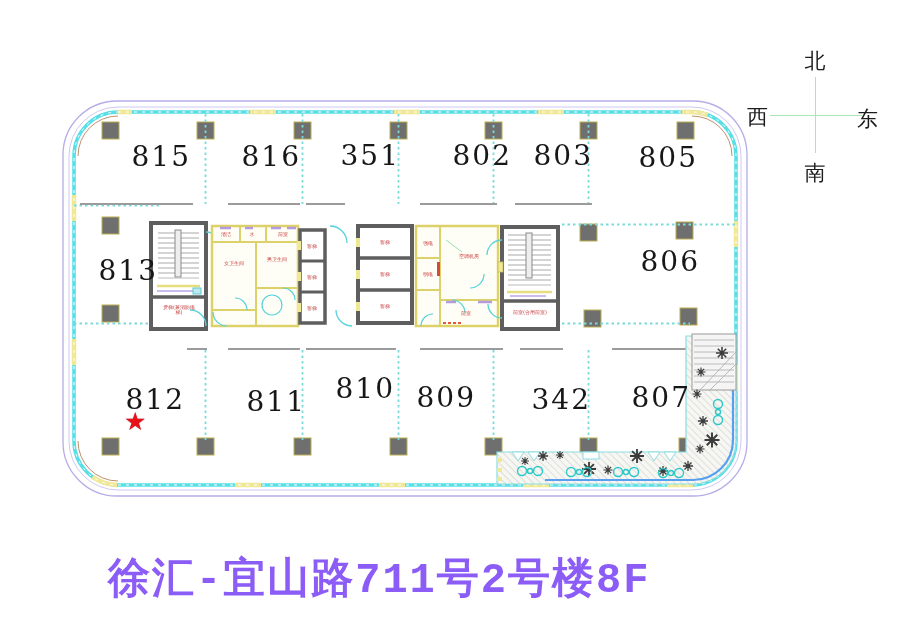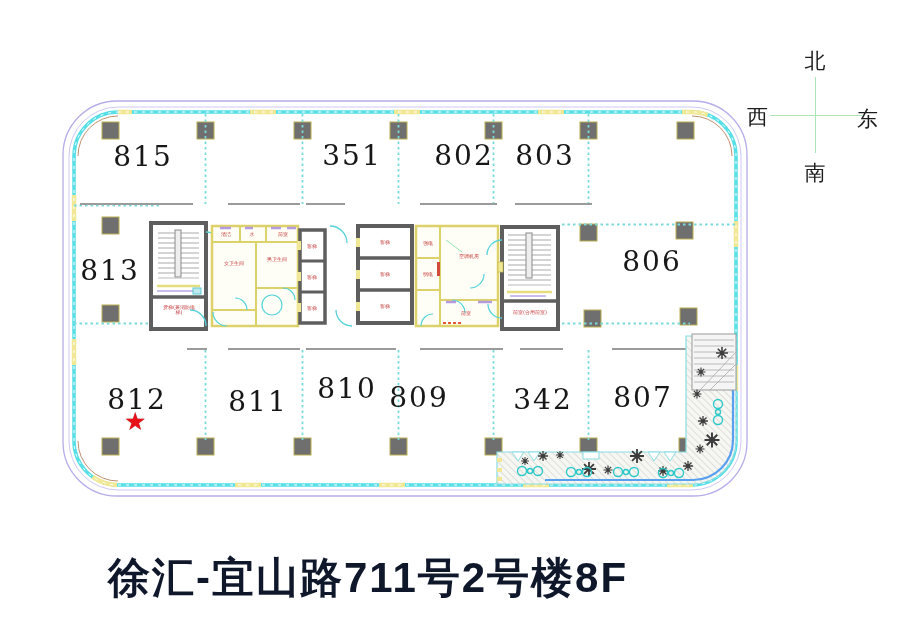--- a/index.html
+++ b/index.html
@@ -2,28 +2,28 @@
 <html><head>
 <meta charset="utf-8">
 <style>
   html,body{margin:0;padding:0;background:#fff;}
   body{width:900px;height:627px;position:relative;overflow:hidden;
        font-family:"DejaVu Serif", serif;}
   .stage{position:absolute;inset:0;}
   svg.plan{position:absolute;left:0;top:0;}
 
   
-  .room-label{position:absolute;width:96px;margin-left:-48px;text-align:center;
+  .room-label{position:absolute;width:96px;margin-left:-48px;text-align:right;
     font-size:28px;letter-spacing:2px;color:#171717;
     font-family:"DejaVu Serif", serif;line-height:1;}
   .p815{left:143px;top:143px}.p816{left:253px;top:143px}.p801{left:352px;top:142px}
   .p802{left:464px;top:142px}.p803{left:545px;top:142px}.p805{left:650px;top:144px}
   .p813{left:110px;top:257px}.p806{left:652px;top:248px}
   .p812{left:137px;top:386px}.p811{left:258px;top:388px}.p810{left:347px;top:375px}
-  .p809{left:419px;top:384px}.p808{left:543px;top:386px}.p807{left:643px;top:384px}
+  .p809{left:428px;top:384px}.p808{left:543px;top:386px}.p807{left:643px;top:384px}
 
   
   .red-label{position:absolute;transform:translate(-50%,-50%);font-size:5px;
     line-height:5px;color:#c43b3b;font-family:"DejaVu Sans", sans-serif;
     white-space:nowrap;text-align:center;}
   .red-label.wrap{white-space:normal;width:38px;}
 
   
   .star{position:absolute;left:124px;top:409px;font-size:25px;line-height:1;
     color:#e8111a;font-family:"DejaVu Sans", sans-serif;
@@ -34,22 +34,22 @@
     font-family:"DejaVu Serif", serif;font-size:21px;color:#1c1c1c;}
   .compass .axis-v{position:absolute;left:70px;top:32px;width:1px;height:76px;background:#a9e7b6;}
   .compass .axis-h{position:absolute;left:25px;top:70px;width:92px;height:1px;background:#a9e7b6;}
   .compass .cn{position:absolute;left:0;right:0;top:2px;text-align:center;}
   .compass .cs{position:absolute;left:0;right:0;top:114px;text-align:center;}
   .compass .cw{position:absolute;left:2px;top:58px;}
   .compass .ce{position:absolute;left:112px;top:60px;}
 
   
   .title{position:absolute;left:108px;top:550px;font-size:42px;font-weight:bold;
-    letter-spacing:2px;color:#0f172a;white-space:nowrap;
-    font-family:Liberation Sans, sans-serif;}
+    letter-spacing:2px;color:#8b5cf6;white-space:nowrap;
+    font-family:Liberation Mono, monospace;}
 </style>
 </head>
 <body>
 
 <div class="stage">
 
   <svg class="plan" width="900" height="627" viewBox="0 0 900 627">
     <defs>
       <pattern id="hatch" patternUnits="userSpaceOnUse" width="5" height="5" patternTransform="rotate(-45)">
         <rect width="5" height="5" fill="#f6f6f3"></rect>
@@ -212,23 +212,25 @@
         <use href="#chairs" transform="translate(530 471)"></use>
         <use href="#chairs" transform="translate(579 472)"></use>
         <use href="#chairs" transform="translate(626 472)"></use>
         <use href="#chairs" transform="translate(671 473)"></use>
         <use href="#chairs" transform="translate(718 412) rotate(90)"></use>
       </g>
     </g>
   </svg>
 
   <div class="room-label p815">815</div>
+  <div class="room-label p816">816</div>
   <div class="room-label p801">351</div>
   <div class="room-label p802">802</div>
   <div class="room-label p803">803</div>
+  <div class="room-label p805">805</div>
   <div class="room-label p813">813</div>
   <div class="room-label p806">806</div>
   <div class="room-label p812">812</div>
   <div class="room-label p811">811</div>
   <div class="room-label p810">810</div>
   <div class="room-label p809">809</div>
   <div class="room-label p808">342</div>
   <div class="room-label p807">807</div>
 
   <div class="star">★</div>

